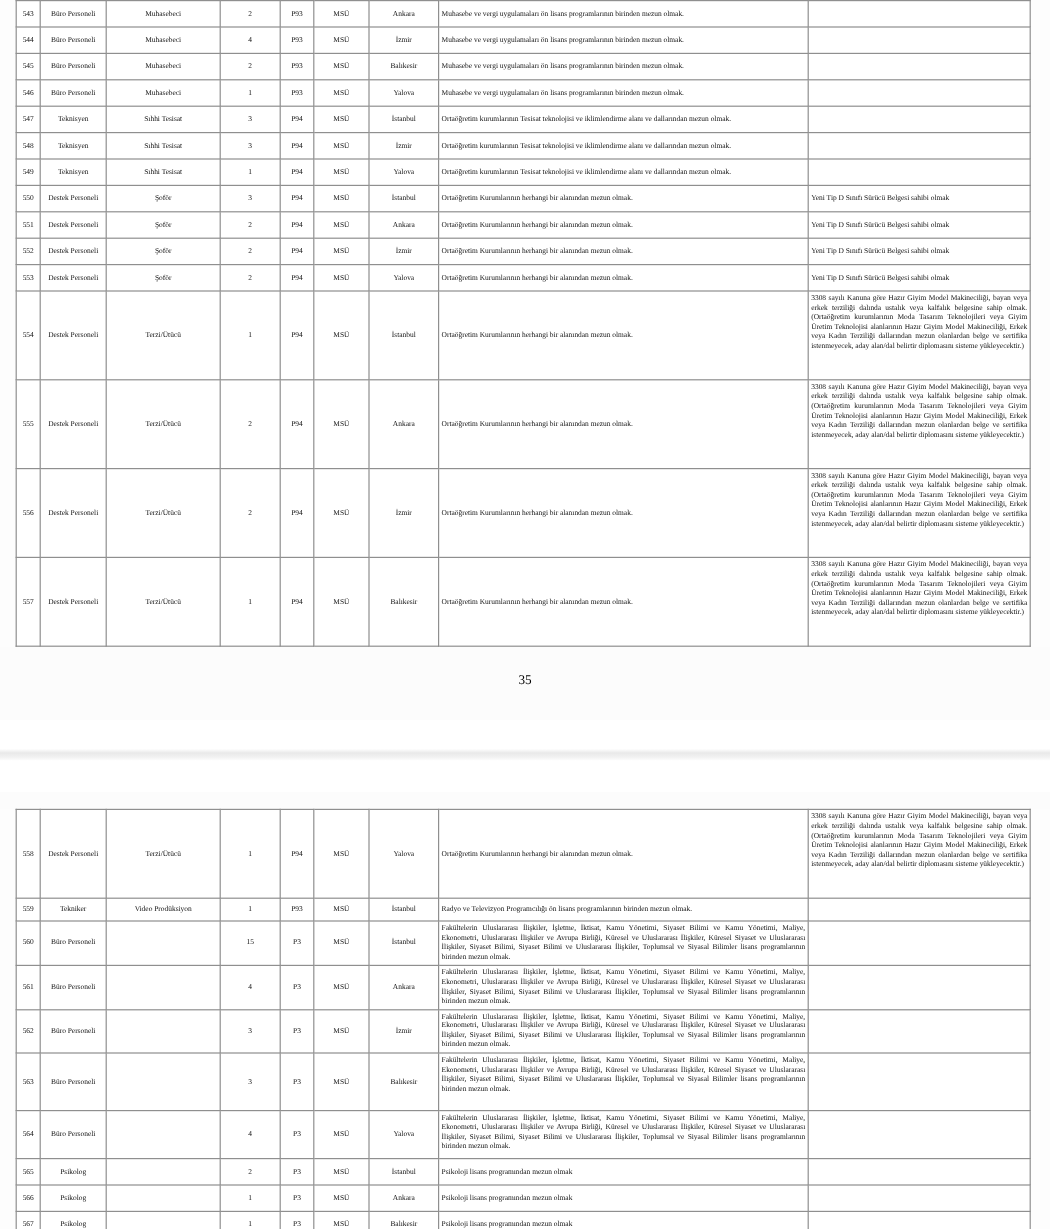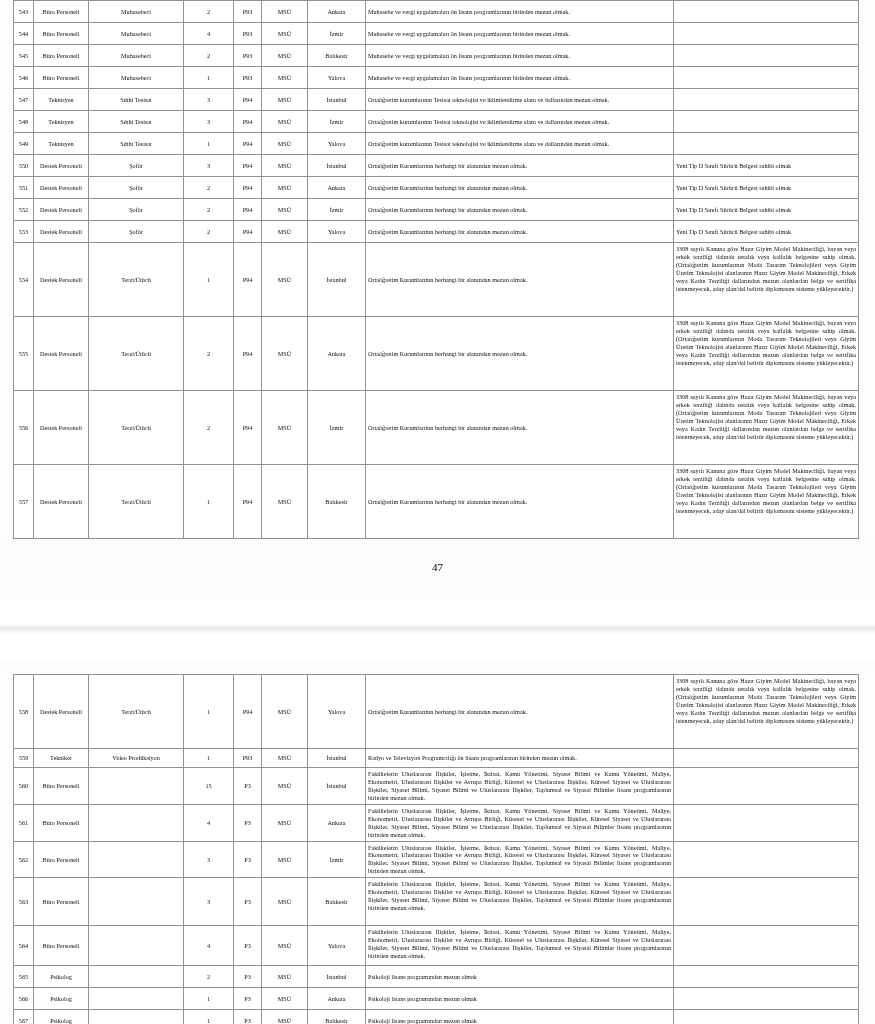--- a/index.html
+++ b/index.html
@@ -278,21 +278,21 @@
             <td class="adet">1</td>
             <td class="kod">P94</td>
             <td class="kurum">MSÜ</td>
             <td class="il">Balıkesir</td>
             <td class="ogr">Ortaöğretim Kurumlarının herhangi bir alanından mezun olmak.</td>
             <td class="ozel justify">3308 sayılı Kanuna göre Hazır Giyim Model Makineciliği, bayan veya erkek terziliği dalında ustalık veya kalfalık belgesine sahip olmak. (Ortaöğretim kurumlarının Moda Tasarım Teknolojileri veya Giyim Üretim Teknolojisi alanlarının Hazır Giyim Model Makineciliği, Erkek veya Kadın Terziliği dallarından mezun olanlardan belge ve sertifika istenmeyecek, aday alan/dal belirtir diplomasını sisteme yükleyecektir.)</td>
           </tr>
         </tbody>
     </table>
   </div>
-  <div class="pagenum">47</div>
+  <div class="pagenum">35</div>
 </div>
 
 <div class="page-gap">
   <div class="sep-line"></div>
 </div>
 
 <div class="page page-2">
   <div class="spacer-top"></div>
   <div class="sheet">
     <table class="kadro">

